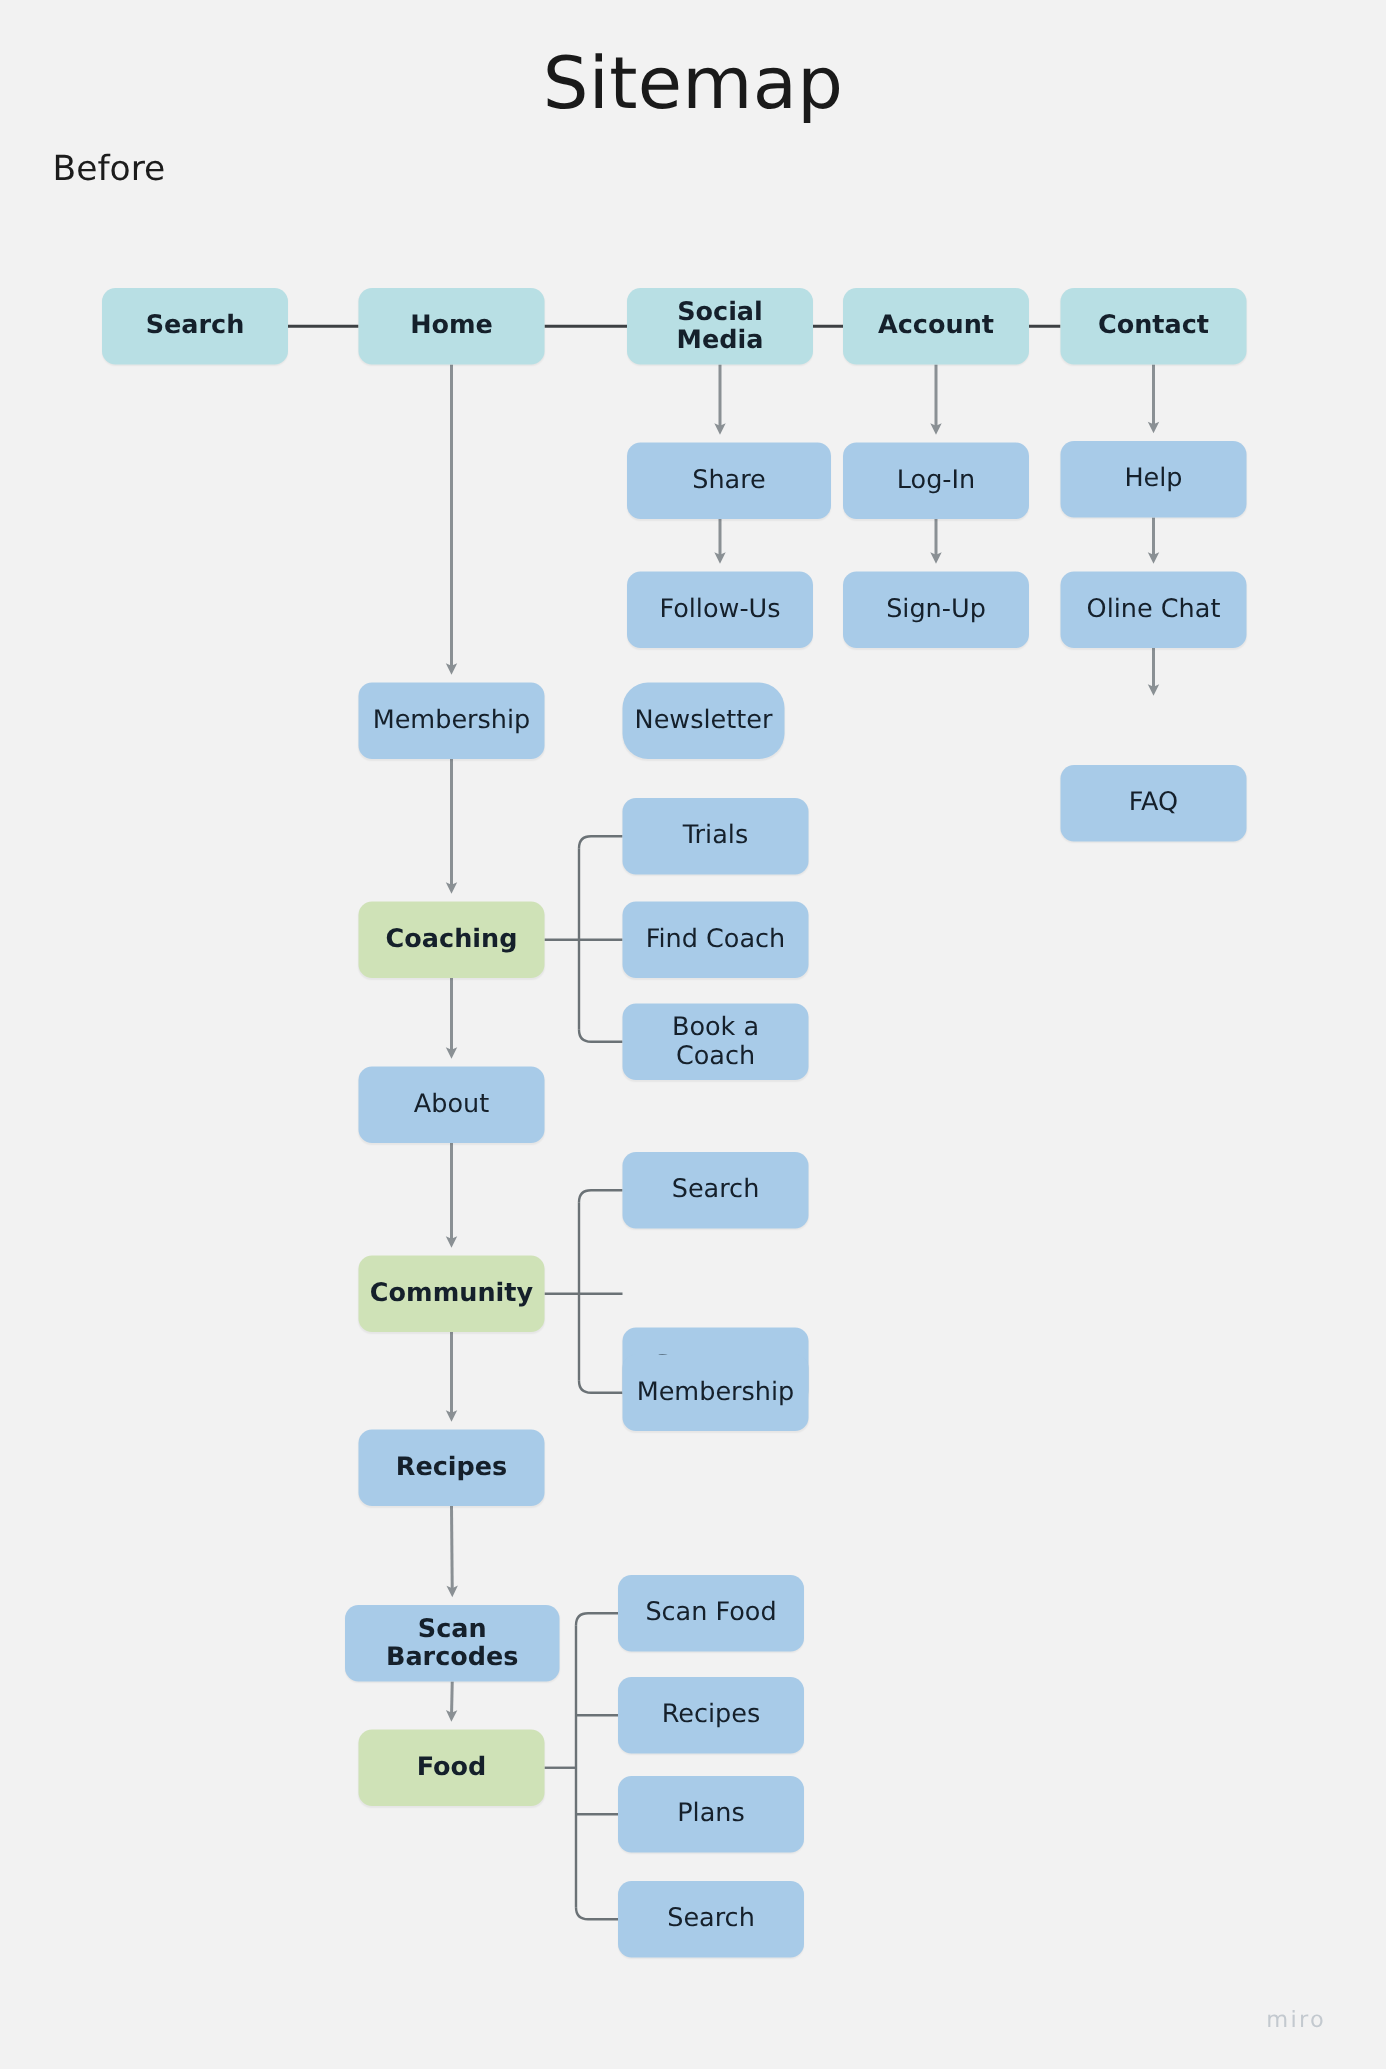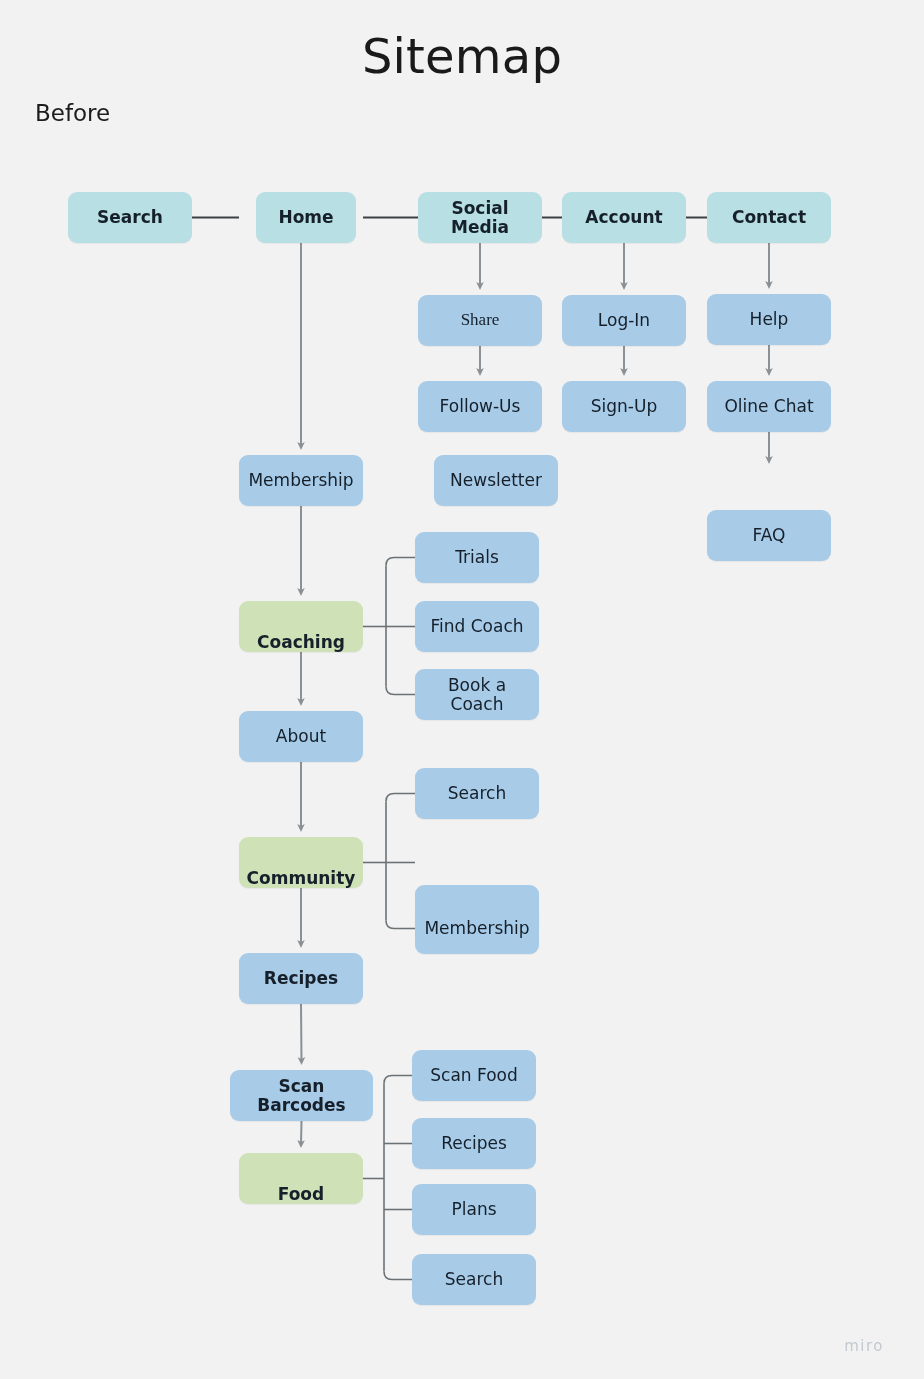--- a/index.html
+++ b/index.html
@@ -61,21 +61,21 @@
     border-radius: 9px;
     font-size: 17px;
     color: #15202b;
     text-align: center;
     line-height: 1.1;
     padding: 0 6px;
     box-shadow: 0 1px 1px rgba(0,0,0,0.05);
   }
   .node.teal  { background: #b8dfe4; }
   .node.blue  { background: #a8cbe8; }
-  .node.green { background: #cfe2b7; align-items: flex-end; }
+  .node.green { background: #cfe2b7; }
   .node.bold  { font-weight: bold; }
 
   .watermark {
     position: absolute;
     right: 40px;
     bottom: 24px;
     font-size: 15px;
     color: #c3c9cf;
     letter-spacing: 1.5px;
     font-family: "DejaVu Sans", "Liberation Sans", sans-serif;
@@ -130,39 +130,39 @@
         <path d="M384,1143.5 L412,1143.5" fill="none" stroke="#6b7276" stroke-width="1.6"></path>
         <path d="M384,1209.5 L412,1209.5" fill="none" stroke="#6b7276" stroke-width="1.6"></path>
         <path d="M384,1271.5 Q384,1279.5 392,1279.5 L412,1279.5" fill="none" stroke="#6b7276" stroke-width="1.6"></path>
       </g>
   </svg>
 
   <div id="nodes">
       <div class="node teal bold" style="left: 68px; top: 192px; width: 124px; height: 51px;">
         <span>Search</span>
       </div>
-      <div class="node teal bold" style="left: 256px; top: 192px; width: 100px; height: 51px; text-align: right;">
+      <div class="node teal bold" style="left: 239px; top: 192px; width: 124px; height: 51px; text-align: right;">
         <span>Home</span>
       </div>
       <div class="node teal bold" style="left: 418px; top: 192px; width: 124px; height: 51px;">
         <span>Social Media</span>
       </div>
       <div class="node teal bold" style="left: 562px; top: 192px; width: 124px; height: 51px;">
         <span>Account</span>
       </div>
       <div class="node teal bold" style="left: 707px; top: 192px; width: 124px; height: 51px;">
         <span>Contact</span>
       </div>
-      <div class="node blue" style="left: 418px; top: 295px; width: 124px; height: 51px; font-family: Liberation Serif, serif;">
+      <div class="node blue" style="left: 418px; top: 295px; width: 136px; height: 51px;">
         <span>Share</span>
       </div>
       <div class="node blue" style="left: 418px; top: 381px; width: 124px; height: 51px;">
         <span>Follow-Us</span>
       </div>
-      <div class="node blue" style="left: 434px; top: 455px; width: 124px; height: 51px;">
+      <div class="node blue" style="left: 415px; top: 455px; width: 108px; height: 51px; border-radius: 17px;">
         <span>Newsletter</span>
       </div>
       <div class="node blue" style="left: 562px; top: 295px; width: 124px; height: 51px;">
         <span>Log-In</span>
       </div>
       <div class="node blue" style="left: 562px; top: 381px; width: 124px; height: 51px;">
         <span>Sign-Up</span>
       </div>
       <div class="node blue" style="left: 707px; top: 294px; width: 124px; height: 51px;">
         <span>Help</span>

